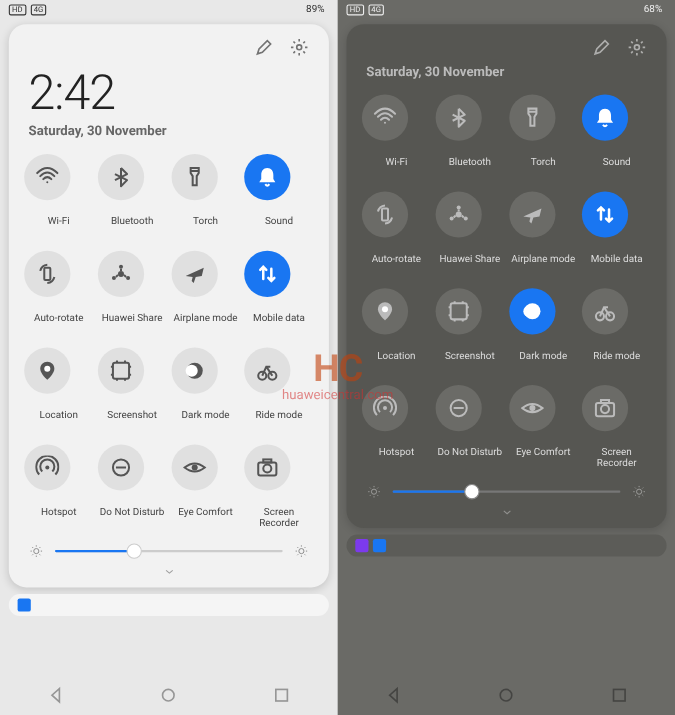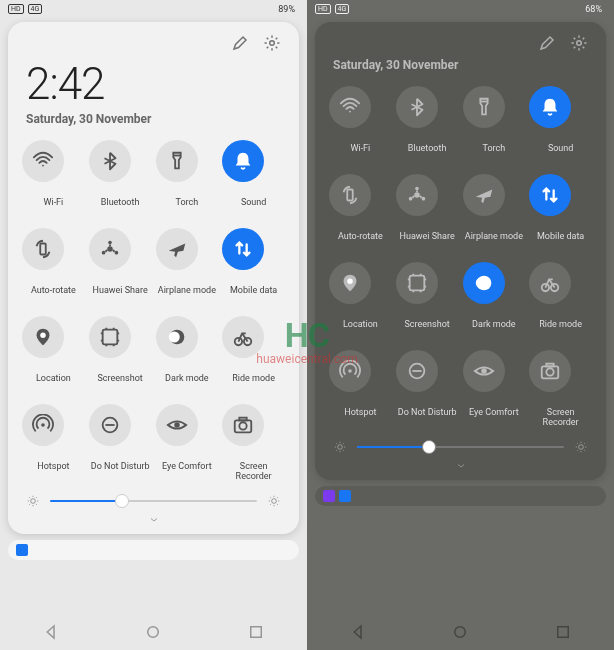--- a/index.html
+++ b/index.html
@@ -171,21 +171,21 @@
     align-items: center;
   }
   .nav-btn { width: 18px; height: 18px; opacity: .35; }
 
   
   .watermark {
     position: absolute;
     left: 50%;
     top: 315px;
     transform: translateX(-50%);
-    color: #15803d;
+    color: #c2410c;
     font-weight: 700;
     font-size: 34px;
     opacity: .6;
     letter-spacing: -1px;
     pointer-events: none;
   }
   .watermark-sub {
     position: absolute;
     left: 50%;
     top: 352px;

